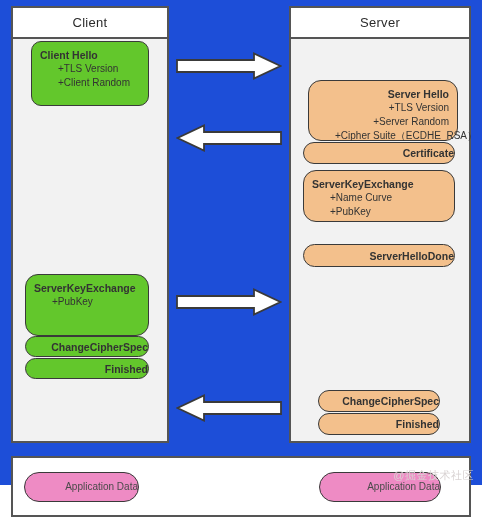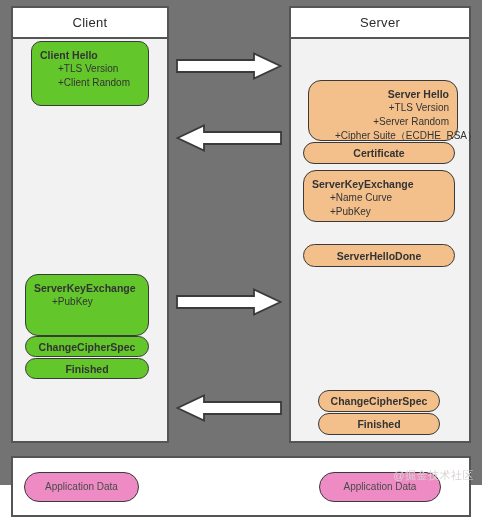--- a/index.html
+++ b/index.html
@@ -11,21 +11,21 @@
     width: 482px;
     height: 523px;
     font-family: "Liberation Sans", sans-serif;
     overflow: hidden;
   }
 
   .canvas {
     position: relative;
     width: 482px;
     height: 485px;
-    background: #737373;
+    background: #1d4ed8;
     box-sizing: border-box;
   }
 
   
   .panel {
     position: absolute;
     background: #f2f2f2;
     border: 2px solid #555555;
     box-sizing: border-box;
   }
@@ -78,21 +78,21 @@
   }
   .msgbox .line {
     font-size: 10px;
     line-height: 14px;
     padding-left: 18px;
     white-space: nowrap;
   }
   .msgbox.center {
     display: flex;
     align-items: center;
-    justify-content: center;
+    justify-content: flex-end;
     padding: 0;
   }
   .msgbox.center .title {
     text-align: center;
   }
 
   .green { background: #63C72C; }
   .orange{ background: #F3C08C; }
   .pink  { background: #EE8BC4; border-radius: 15px; }
 

